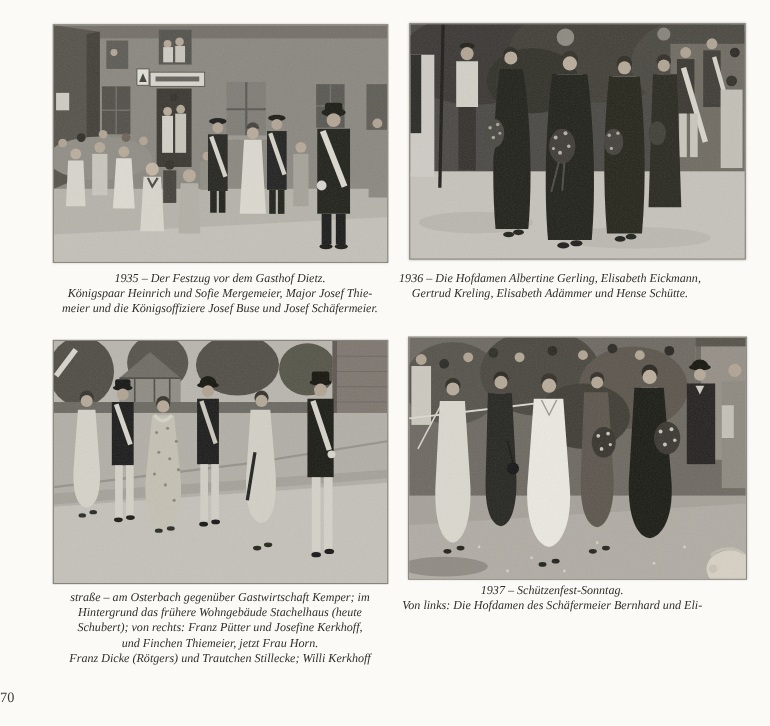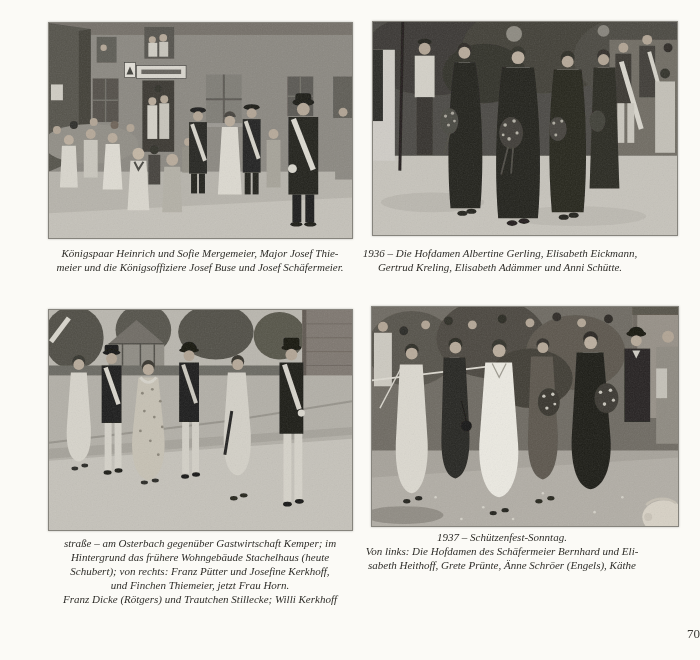--- a/index.html
+++ b/index.html
@@ -14,21 +14,21 @@
     box-shadow:0 0 2px rgba(60,58,52,.35);
   }
   .photo svg{display:block;width:100%;height:100%;}
   .cap{
     position:absolute;color:#2f2e2a;font-style:italic;
     font-size:11px;line-height:14px;
   }
   .cap .ln{white-space:nowrap;text-align:center;}
   .pagenum{
     position:absolute;left:0;top:626px;width:700px;
-    text-align:right;font-size:13px;color:#3b3a35;font-style:normal;
+    text-align:left;font-size:13px;color:#3b3a35;font-style:normal;
   }
 </style>
 </head>
 <body>
 
 <svg width="0" height="0" style="position:absolute" aria-hidden="true">
   <defs>
     <filter id="soft" x="-3%" y="-3%" width="106%" height="106%">
       <feGaussianBlur stdDeviation="0.55"></feGaussianBlur>
     </filter>
@@ -208,27 +208,28 @@
         <circle cx="232" cy="38" r="5.6" fill="#b1a494"></circle>
         <path d="M226,46 L238,46 L232,60 Z" fill="#d8d5cc"></path>
         <path d="M222,46 h22 l4,122 h-30 z" fill="#2a2923"></path>
         <ellipse cx="226" cy="100" rx="8" ry="11" fill="#413f38"></ellipse>
       </g>
       <rect width="306" height="215" filter="url(#grain)" opacity="0.15"></rect>
     </svg>
   </figure>
 
   <div class="cap" style="left:44px;top:246px;width:312px">
+    <div class="ln">1935 – Der Festzug vor dem Gasthof Dietz.</div>
     <div class="ln">Königspaar Heinrich und Sofie Mergemeier, Major Josef Thie-</div>
     <div class="ln">meier und die Königsoffiziere Josef Buse und Josef Schäfermeier.</div>
   </div>
 
   <div class="cap" style="left:344px;top:246px;width:312px">
     <div class="ln">1936 – Die Hofdamen Albertine Gerling, Elisabeth Eickmann,</div>
-    <div class="ln">Gertrud Kreling, Elisabeth Adämmer und Anni Schütte.</div>
+    <div class="ln">Gertrud Kreling, Elisabeth Adämmer und Hense Schütte.</div>
   </div>
 
   <figure class="photo" style="left:48px;top:309px;width:305px;height:222px" aria-label="1935 Schuetzenfest Monday: three couples walking arm in arm along the Aspenstrasse, men in dark coats with sashes and white trousers, women in light and floral dresses">
     <svg viewBox="0 0 305 222" preserveAspectRatio="none">
       <g filter="url(#soft)">
         <rect width="305" height="222" fill="#b2afa7"></rect>
         <rect width="305" height="58" fill="#b9b6ae"></rect>
         <ellipse cx="25" cy="28" rx="30" ry="32" fill="#4f4d45"></ellipse>
         <ellipse cx="95" cy="20" rx="28" ry="26" fill="#55534b"></ellipse>
         <ellipse cx="168" cy="22" rx="38" ry="28" fill="#514f47"></ellipse>
@@ -395,18 +396,17 @@
     <div class="ln">straße – am Osterbach gegenüber Gastwirtschaft Kemper; im</div>
     <div class="ln">Hintergrund das frühere Wohngebäude Stachelhaus (heute</div>
     <div class="ln">Schubert); von rechts: Franz Pütter und Josefine Kerkhoff,</div>
     <div class="ln">und Finchen Thiemeier, jetzt Frau Horn.</div>
     <div class="ln">Franz Dicke (Rötgers) und Trautchen Stillecke; Willi Kerkhoff</div>
   </div>
 
   <div class="cap" style="left:346px;top:530px;width:312px">
     <div class="ln">1937 – Schützenfest-Sonntag.</div>
     <div class="ln">Von links: Die Hofdamen des Schäfermeier Bernhard und Eli-</div>
-    <div class="ln">sabeth Heithoff, Grete Prünte, Änne Schröer (Engels), Käthe</div>
   </div>
 
   <div class="pagenum">70</div>
 
 </main>
 
 </body></html>

